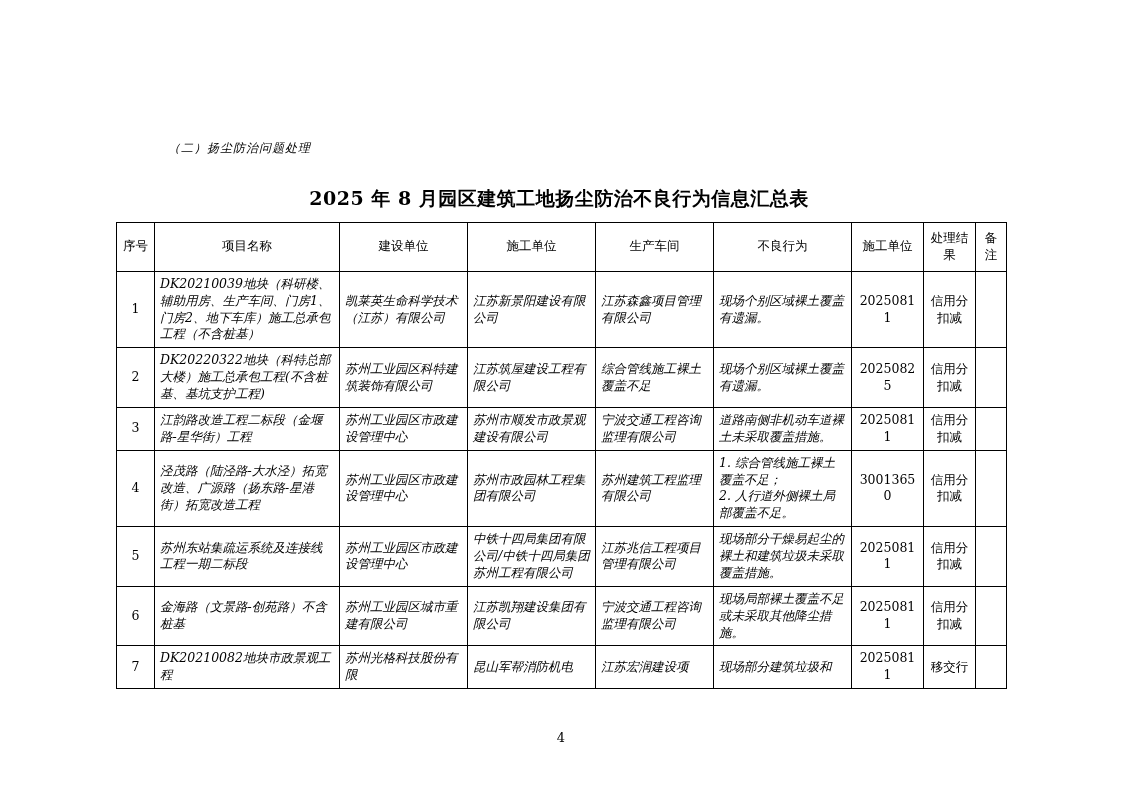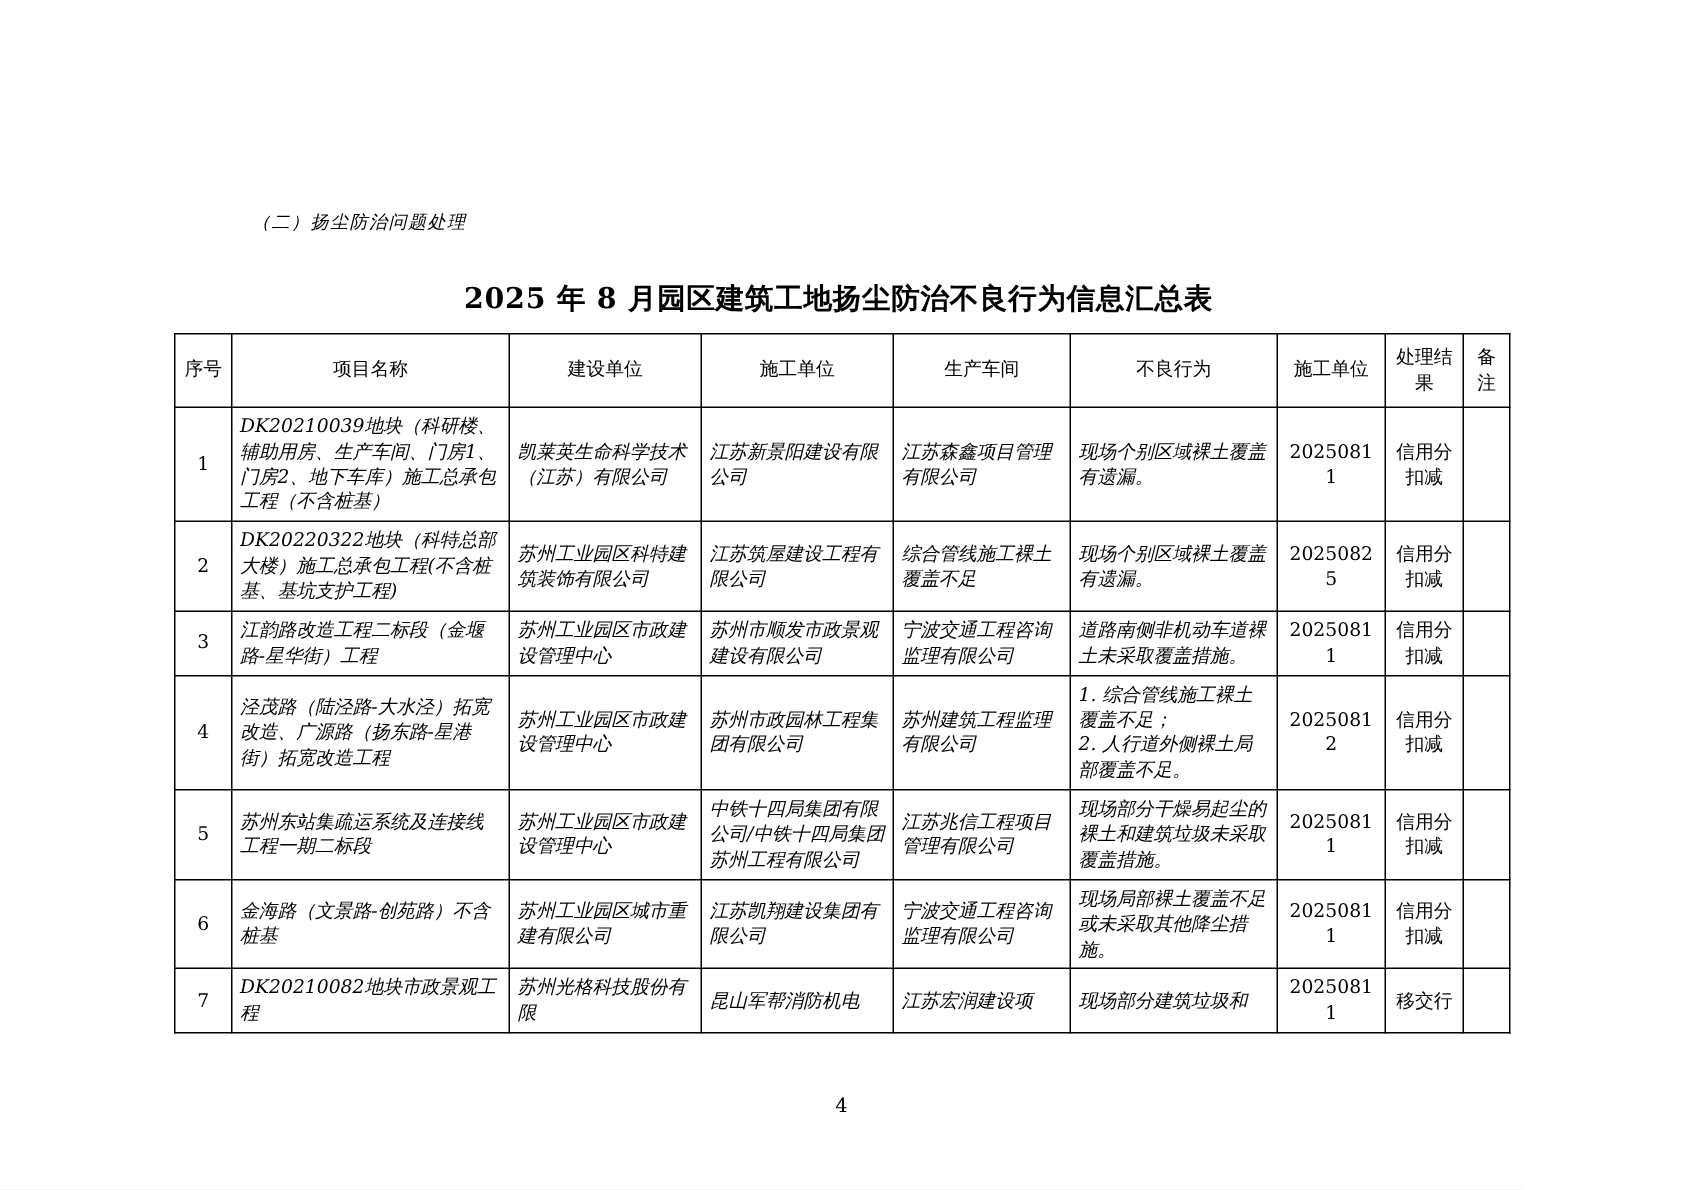--- a/index.html
+++ b/index.html
@@ -159,21 +159,21 @@
         <td class="center"></td>
       </tr>
       <tr>
         <td class="idx">4</td>
         <td class="cell">泾茂路（陆泾路-大水泾）拓宽改造、广源路（扬东路-星港街）拓宽改造工程</td>
         <td class="cell">苏州工业园区市政建设管理中心</td>
         <td class="cell">苏州市政园林工程集团有限公司</td>
         <td class="cell">苏州建筑工程监理有限公司</td>
         <td class="cell" style="white-space:pre-line">1. 综合管线施工裸土覆盖不足；
 2. 人行道外侧裸土局部覆盖不足。</td>
-        <td class="center">20250812</td>
+        <td class="center">30013650</td>
         <td class="center">信用分扣减</td>
         <td class="center"></td>
       </tr>
       <tr>
         <td class="idx">5</td>
         <td class="cell">苏州东站集疏运系统及连接线工程一期二标段</td>
         <td class="cell">苏州工业园区市政建设管理中心</td>
         <td class="cell">中铁十四局集团有限公司/中铁十四局集团苏州工程有限公司</td>
         <td class="cell">江苏兆信工程项目管理有限公司</td>
         <td class="cell">现场部分干燥易起尘的裸土和建筑垃圾未采取覆盖措施。</td>

